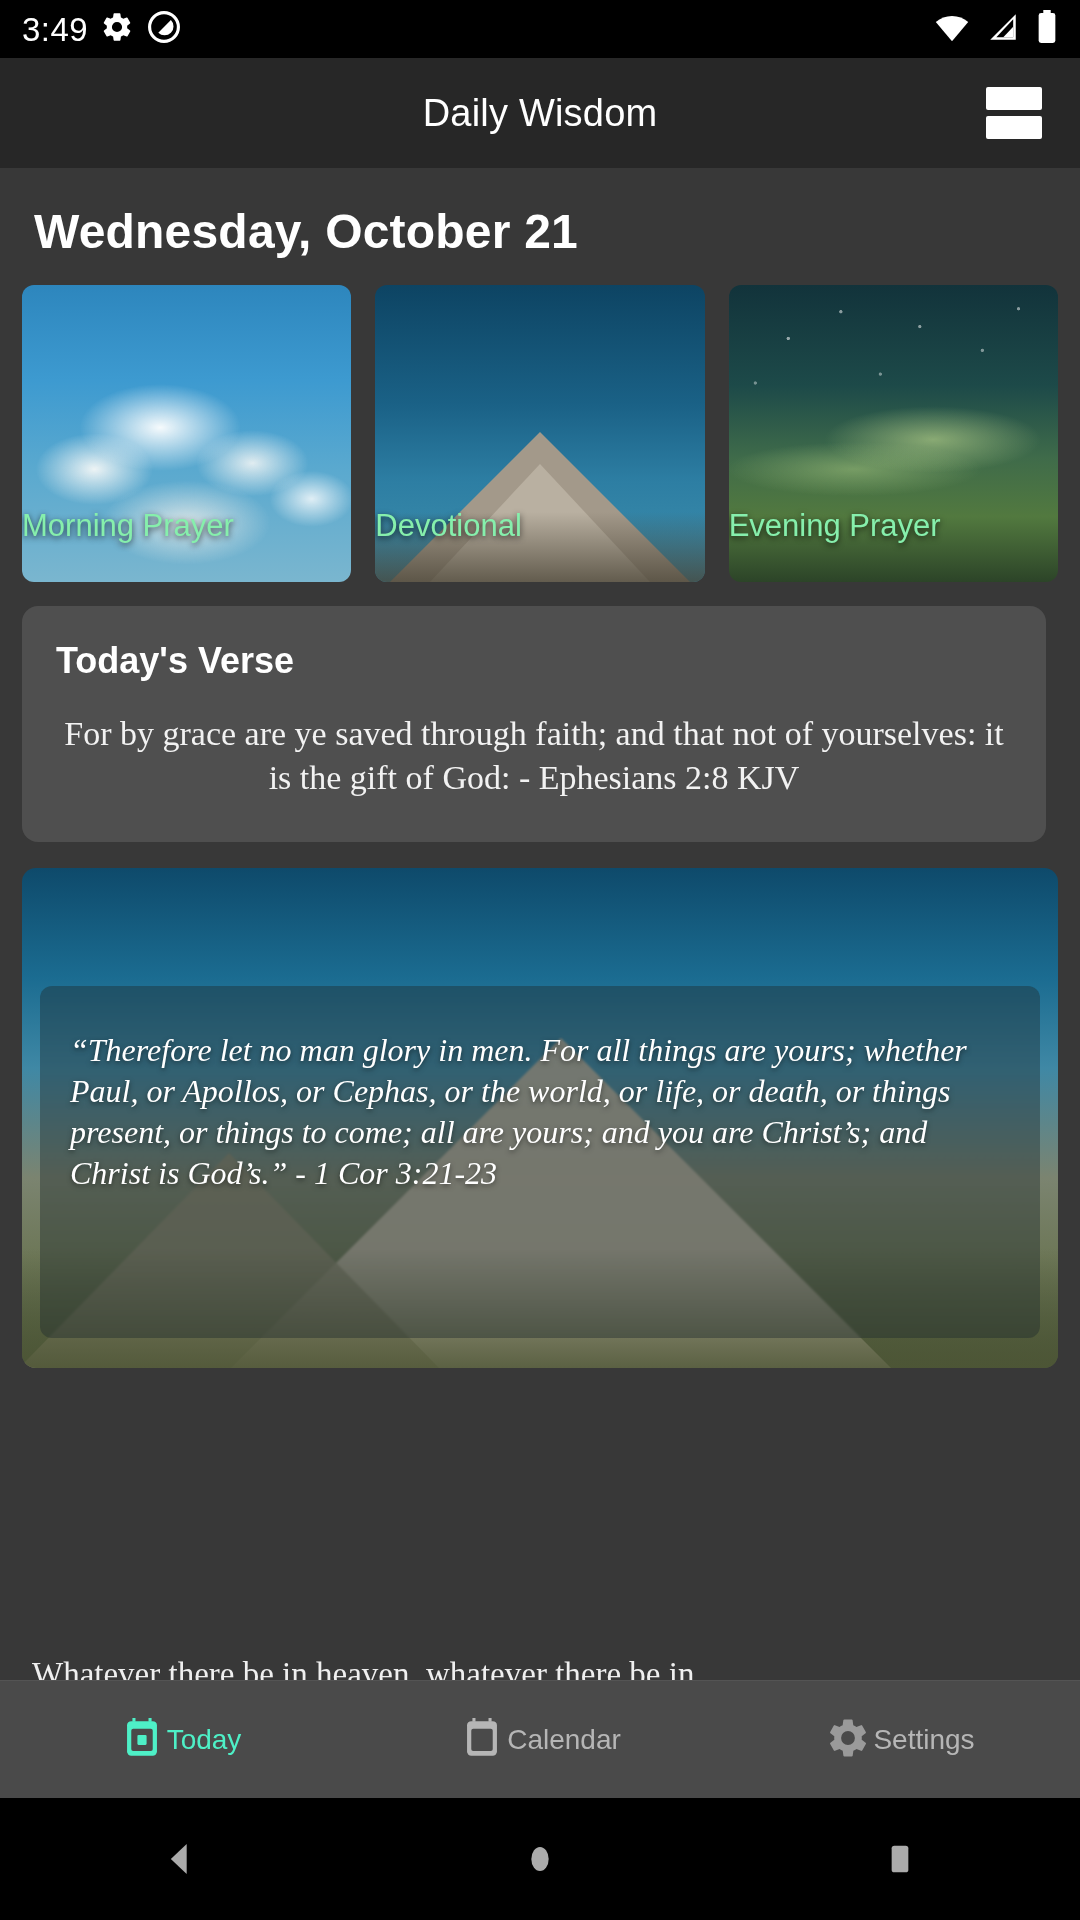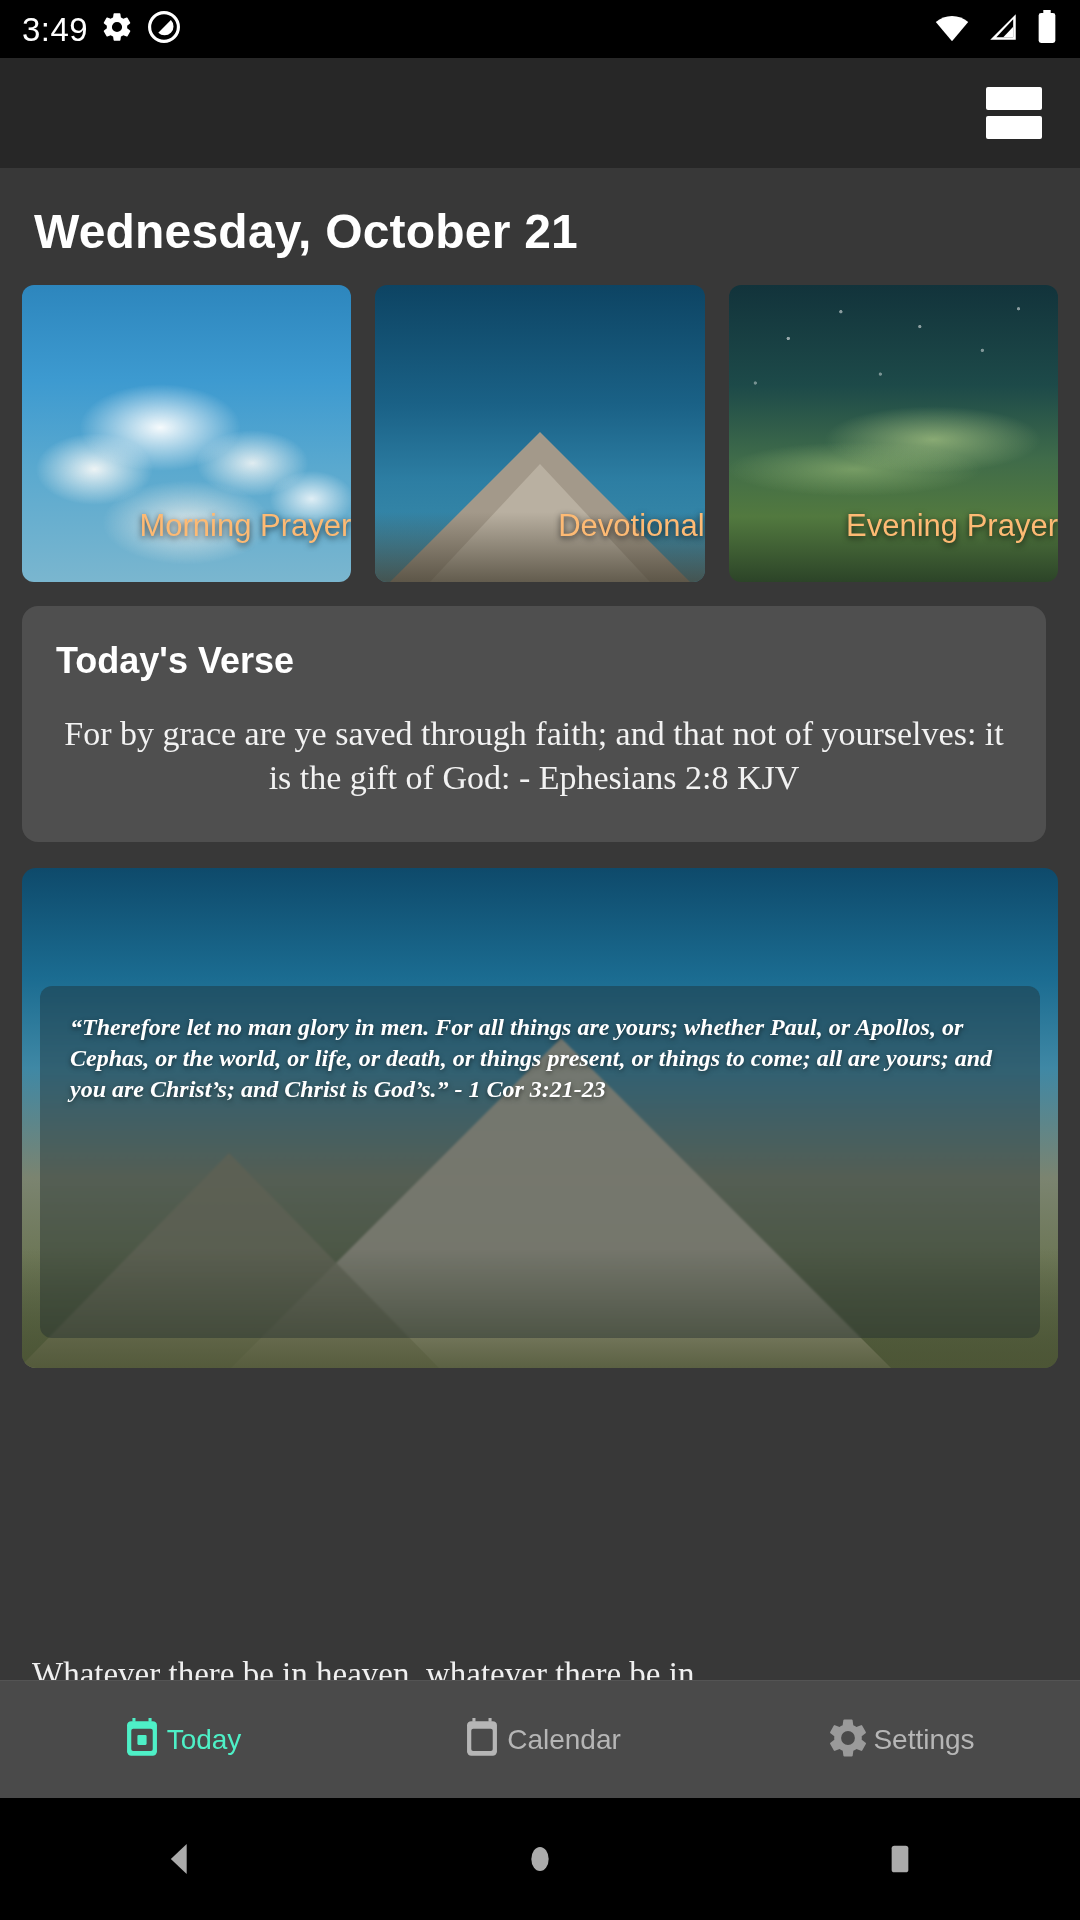--- a/index.html
+++ b/index.html
@@ -47,21 +47,21 @@
 
   
   .cards { display:flex; gap:24px; padding:26px 22px 0 22px; }
   .card {
     position:relative; flex:1; height:297px; border-radius:12px; overflow:hidden;
     cursor:pointer;
   }
   .card-bg { position:absolute; inset:0; }
   .card-label {
     position:absolute; left:0; right:0; bottom:38px;
-    text-align:right; color:#fdba74; font-size:31px;
+    text-align:left; color:#86efac; font-size:31px;
     text-shadow:0 2px 6px rgba(0,0,0,.75);
   }
   
   .art-morning {
     background:
       radial-gradient(ellipse 130px 70px at 42% 48%, rgba(255,255,255,.95) 0%, rgba(255,255,255,0) 62%),
       radial-gradient(ellipse 90px 55px at 22% 62%, rgba(250,250,248,.92) 0%, rgba(255,255,255,0) 65%),
       radial-gradient(ellipse 85px 50px at 70% 60%, rgba(248,248,246,.85) 0%, rgba(255,255,255,0) 66%),
       radial-gradient(ellipse 120px 60px at 50% 80%, rgba(240,240,236,.8) 0%, rgba(255,255,255,0) 70%),
       radial-gradient(ellipse 60px 40px at 88% 72%, rgba(255,255,255,.8) 0%, rgba(255,255,255,0) 70%),
@@ -138,24 +138,23 @@
     position:absolute; bottom:0; left:0; right:0; height:120px;
     background:linear-gradient(180deg, rgba(90,94,60,0) 0%, rgba(76,84,52,.85) 100%);
   }
   .hero-overlay {
     position:absolute; left:18px; right:18px; top:118px; bottom:30px;
     background:rgba(30,42,45,.42); border-radius:12px;
     padding:26px 30px; backdrop-filter:blur(1px);
   }
   .hero-date { color:#fff; font-size:38px; font-weight:bold; }
   .hero-quote {
-    color:#fff; font-size:24px; line-height:1.28;
+    margin-top:18px; color:#fff; font-size:32px; line-height:1.28;
     font-family:"Liberation Serif", serif; font-style:italic;
     text-shadow:0 2px 5px rgba(0,0,0,.5);
-    font-weight:bold;
   }
   .hero-body {
     position:absolute; left:22px; right:22px; top:1485px;
     color:#efefef; font-size:33px; line-height:1.3;
     font-family:"Liberation Serif", serif;
     padding:0 10px;
   }
 
   
   .bottomnav {
@@ -214,20 +213,21 @@
       <span class="ic">
         <svg width="22" height="34" viewBox="0 0 14 22">
           <rect x="4.6" y="0" width="4.8" height="2.2" fill="#fff"></rect>
           <rect x="1.6" y="2" width="10.8" height="19.4" rx="1.6" fill="#fff"></rect>
         </svg>
       </span>
     </div>
   </div>
 
   <div class="appbar">
+    <span class="appbar-title">Daily Wisdom</span>
     <div class="menu-btn">
       <div class="menu-bar"></div>
       <div class="menu-bar"></div>
     </div>
   </div>
 
   <div class="content">
 
     <div class="date-head">Wednesday, October 21</div>
 

